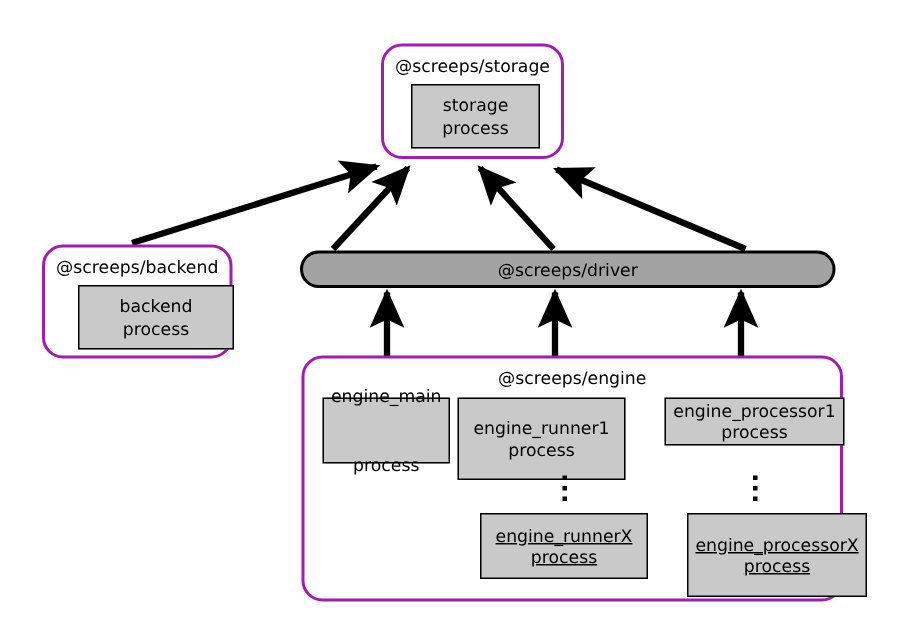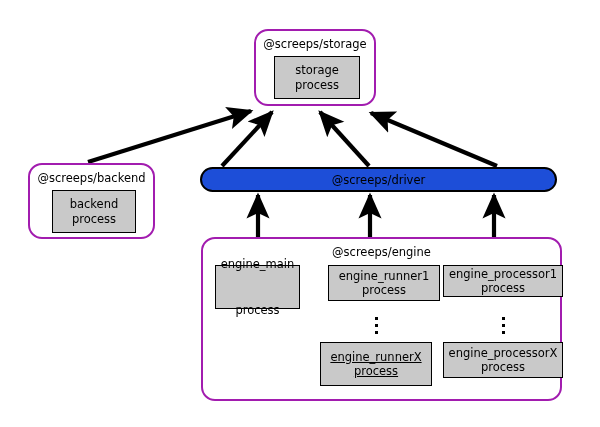--- a/index.html
+++ b/index.html
@@ -49,21 +49,21 @@
     font-size: 11.5px;
     color: #000000;
     line-height: 14.5px;
     text-align: center;
     white-space: nowrap;
   }
   .proc span { display: block; }
   .pill {
     position: absolute;
     box-sizing: border-box;
-    background: #1d4ed8;
+    background: #a3a3a3;
     border: 2px solid #000000;
     border-radius: 999px;
     display: flex;
     align-items: center;
     justify-content: center;
     font-size: 11.5px;
     color: #000000;
   }
   .dots {
     position: absolute;
@@ -112,39 +112,39 @@
   <div class="module" style="left:254px; top:29px; width:122px; height:77px;">
     <div class="module-title" style="top:6px;">@screeps/storage</div>
     <div class="proc" style="left:18px; top:25px; width:86px; height:43px;">
       <span>storage</span>
       <span>process</span>
     </div>
   </div>
 
   <div class="module" style="left:28px; top:163px; width:127px; height:76px;">
     <div class="module-title" style="top:6px;">@screeps/backend</div>
-    <div class="proc" style="left:22px; top:25px; width:84px; height:43px;">
+    <div class="proc" style="left:22px; top:25px; width:104px; height:43px;">
       <span>backend</span>
       <span>process</span>
     </div>
   </div>
 
   <div class="pill" style="left:200px; top:167px; width:357px; height:25px;">
     <span>@screeps/driver</span>
   </div>
 
   <div class="module" style="left:201px; top:237px; width:361px; height:164px;padding-left:20px;">
     <div class="module-title" style="top:6px;">@screeps/engine</div>
 
     <div class="proc" style="left:12px; top:26px; width:85px; height:44px;gap:32px;">
       <span>engine_main</span>
       <span>process</span>
     </div>
 
-    <div class="proc" style="left:125px; top:26px; width:112px; height:36px;">
+    <div class="proc" style="left:102px; top:26px; width:112px; height:55px;">
       <span>engine_runner1</span>
       <span>process</span>
     </div>
 
     <div class="proc" style="left:240px; top:26px; width:120px; height:32px;">
       <span>engine_processor1</span>
       <span>process</span>
     </div>
 
     <div class="dots" style="left:171px; top:78px; width:4px; height:17px;">
@@ -157,19 +157,19 @@
       <i></i>
       <i></i>
       <i></i>
     </div>
 
     <div class="proc" style="left:117px; top:103px; width:112px; height:44px;text-decoration:underline;">
       <span>engine_runnerX</span>
       <span>process</span>
     </div>
 
-    <div class="proc" style="left:240px; top:103px; width:120px; height:36px;">
+    <div class="proc" style="left:255px; top:103px; width:120px; height:56px;text-decoration:underline;">
       <span>engine_processorX</span>
       <span>process</span>
     </div>
   </div>
 
 </div>
 
 </body></html>

